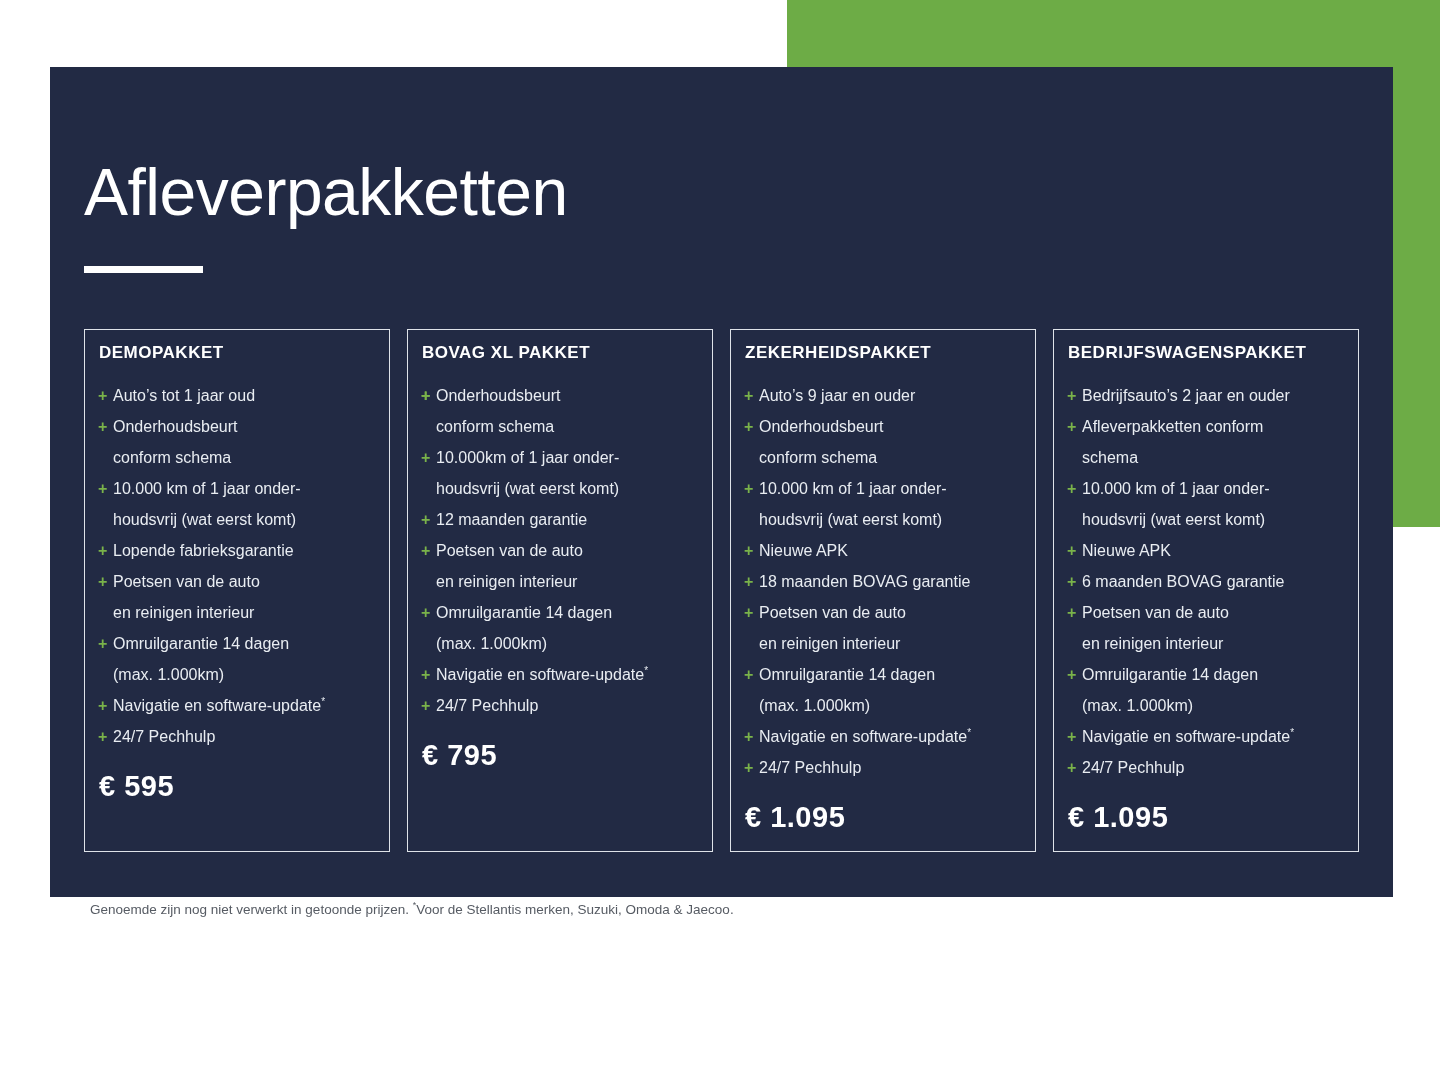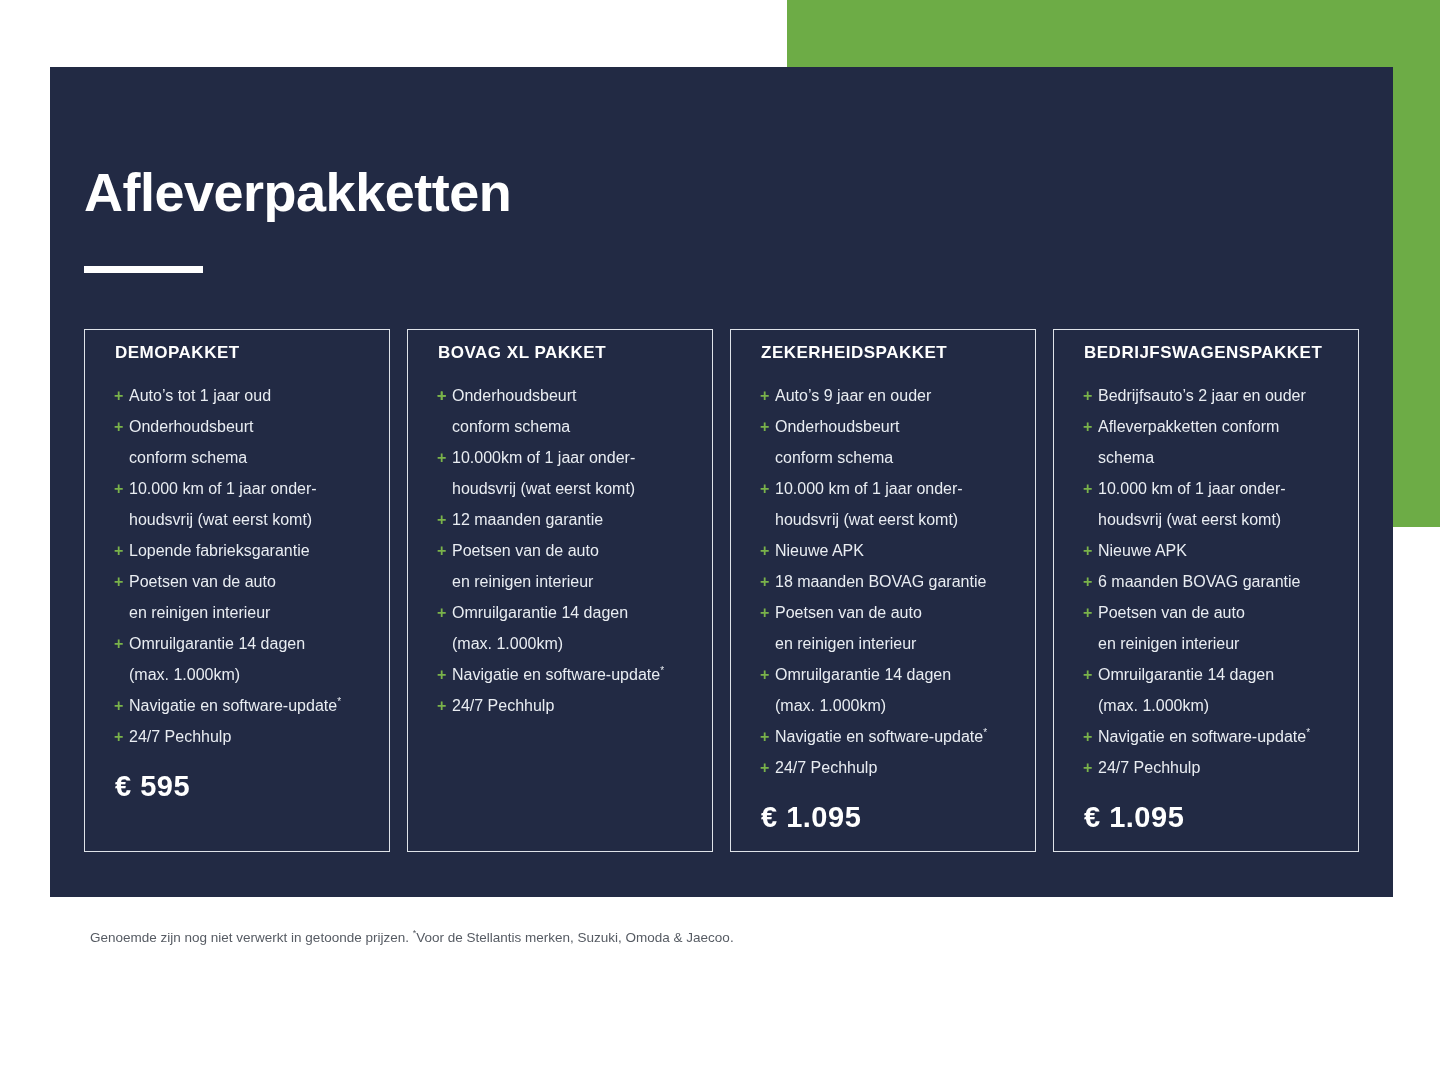--- a/index.html
+++ b/index.html
@@ -25,41 +25,41 @@
   }
   .panel{
     position:absolute;
     left:50px;top:67px;width:1343px;height:830px;
     background:var(--navy);
   }
   .page-title{
     position:absolute;
     left:34px;top:94px;
     color:#ffffff;
-    font-size:54px;
-    font-weight:bold;
+    font-size:66px;
+    font-weight:normal;
     letter-spacing:-0.5px;
     line-height:62px;
   }
   .title-underline{
     position:absolute;
     left:34px;top:199px;
     width:119px;height:7px;
     background:#ffffff;
   }
   .cards-row{
     position:absolute;
     left:34px;top:262px;
     display:flex;
     gap:17px;
   }
   .card{
     width:306px;height:523px;
     border:1px solid var(--card-border);
-    padding:12px 14px 0 30px;
+    padding:12px 14px 0 14px;
     background:var(--navy);
   }
   .pkg-heading{
     color:#ffffff;
     font-size:17px;
     font-weight:bold;
     letter-spacing:0.5px;
     line-height:22px;
     white-space:nowrap;
   }
@@ -92,21 +92,21 @@
     margin-top:14px;
     text-align:left;
     color:#ffffff;
     font-size:29px;
     font-weight:bold;
     letter-spacing:0.5px;
     line-height:40px;
   }
   .footnote{
     position:absolute;
-    left:90px;top:924px;
+    left:90px;top:896px;
     color:var(--footnote);
     font-size:13.5px;
     line-height:18px;
     text-align:center;
   }
   .footnote sup{
     font-size:9px;
   }
 </style>
 </head>
@@ -146,20 +146,21 @@
           <div class="pkg-item"><span class="plus-icon">+</span><span class="item-text">10.000km of 1 jaar onder-
 houdsvrij (wat eerst komt)</span></div>
           <div class="pkg-item"><span class="plus-icon">+</span><span class="item-text">12 maanden garantie</span></div>
           <div class="pkg-item"><span class="plus-icon">+</span><span class="item-text">Poetsen van de auto
 en reinigen interieur</span></div>
           <div class="pkg-item"><span class="plus-icon">+</span><span class="item-text">Omruilgarantie 14 dagen
 (max. 1.000km)</span></div>
           <div class="pkg-item"><span class="plus-icon">+</span><span class="item-text">Navigatie en software-update<sup>*</sup></span></div>
           <div class="pkg-item"><span class="plus-icon">+</span><span class="item-text">24/7 Pechhulp</span></div>
         </div>
+    <div class="pkg-price">€ 795</div>
   </div>
 
   <div class="card">
     <div class="pkg-heading">ZEKERHEIDSPAKKET</div>
     <div class="pkg-list">
           <div class="pkg-item"><span class="plus-icon">+</span><span class="item-text">Auto’s 9 jaar en ouder</span></div>
           <div class="pkg-item"><span class="plus-icon">+</span><span class="item-text">Onderhoudsbeurt
 conform schema</span></div>
           <div class="pkg-item"><span class="plus-icon">+</span><span class="item-text">10.000 km of 1 jaar onder-
 houdsvrij (wat eerst komt)</span></div>

